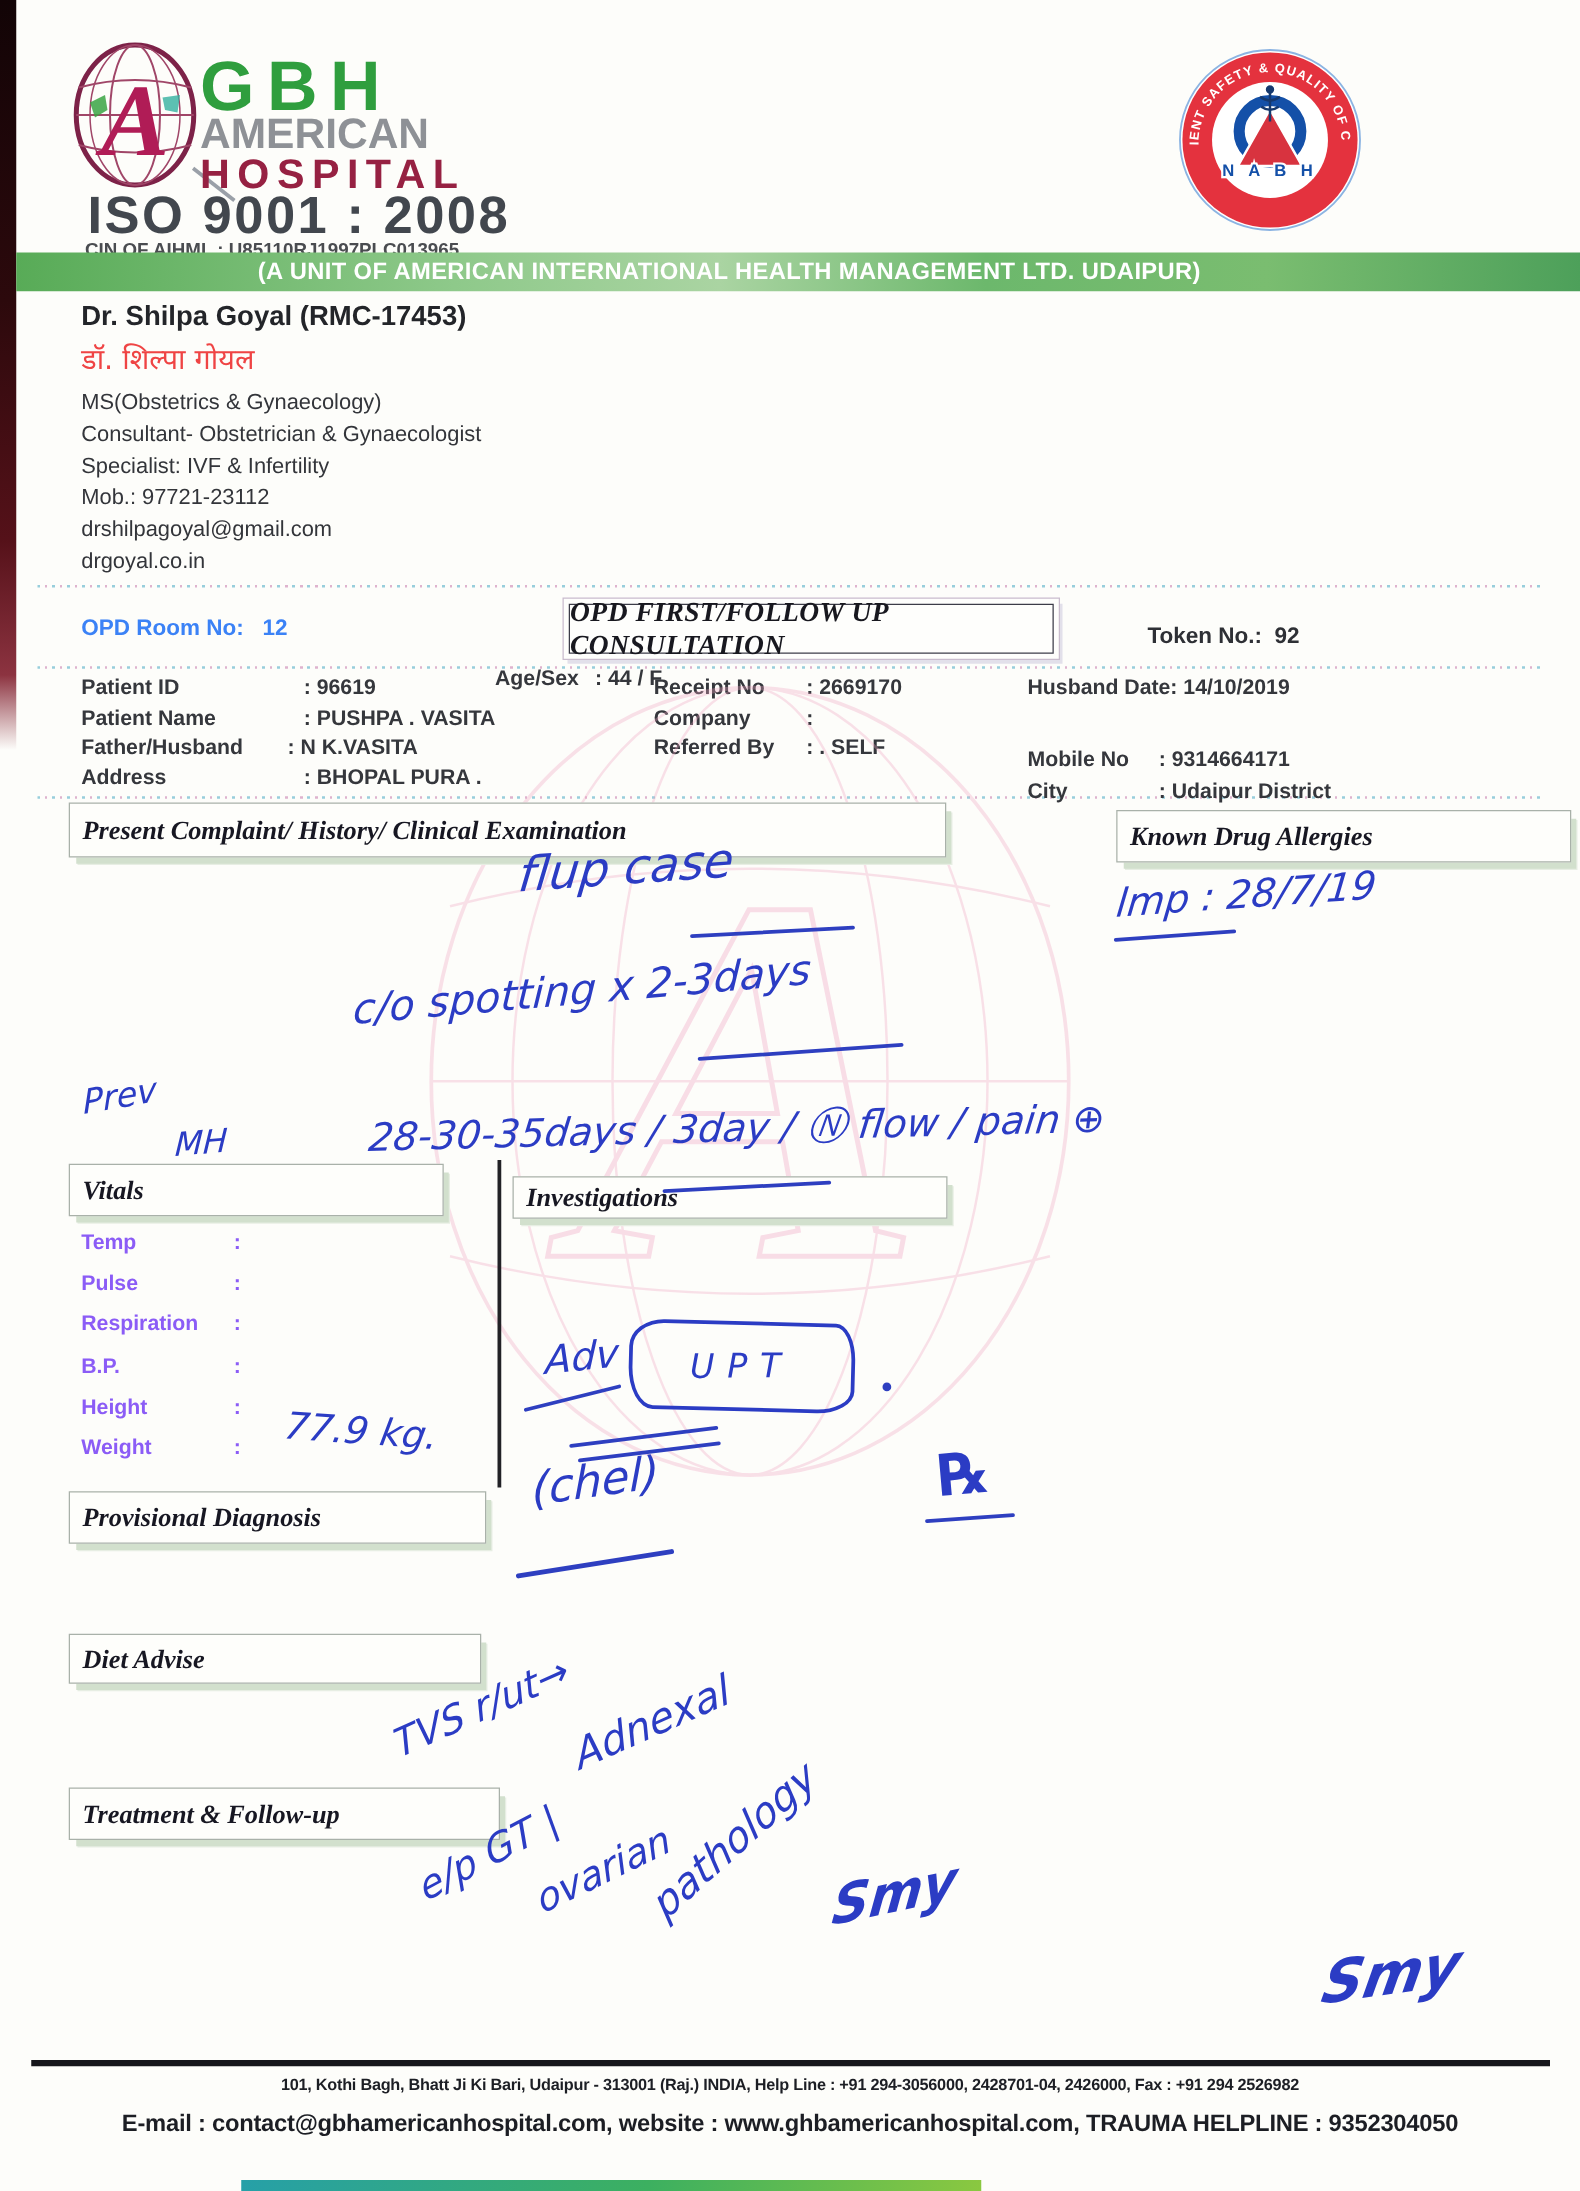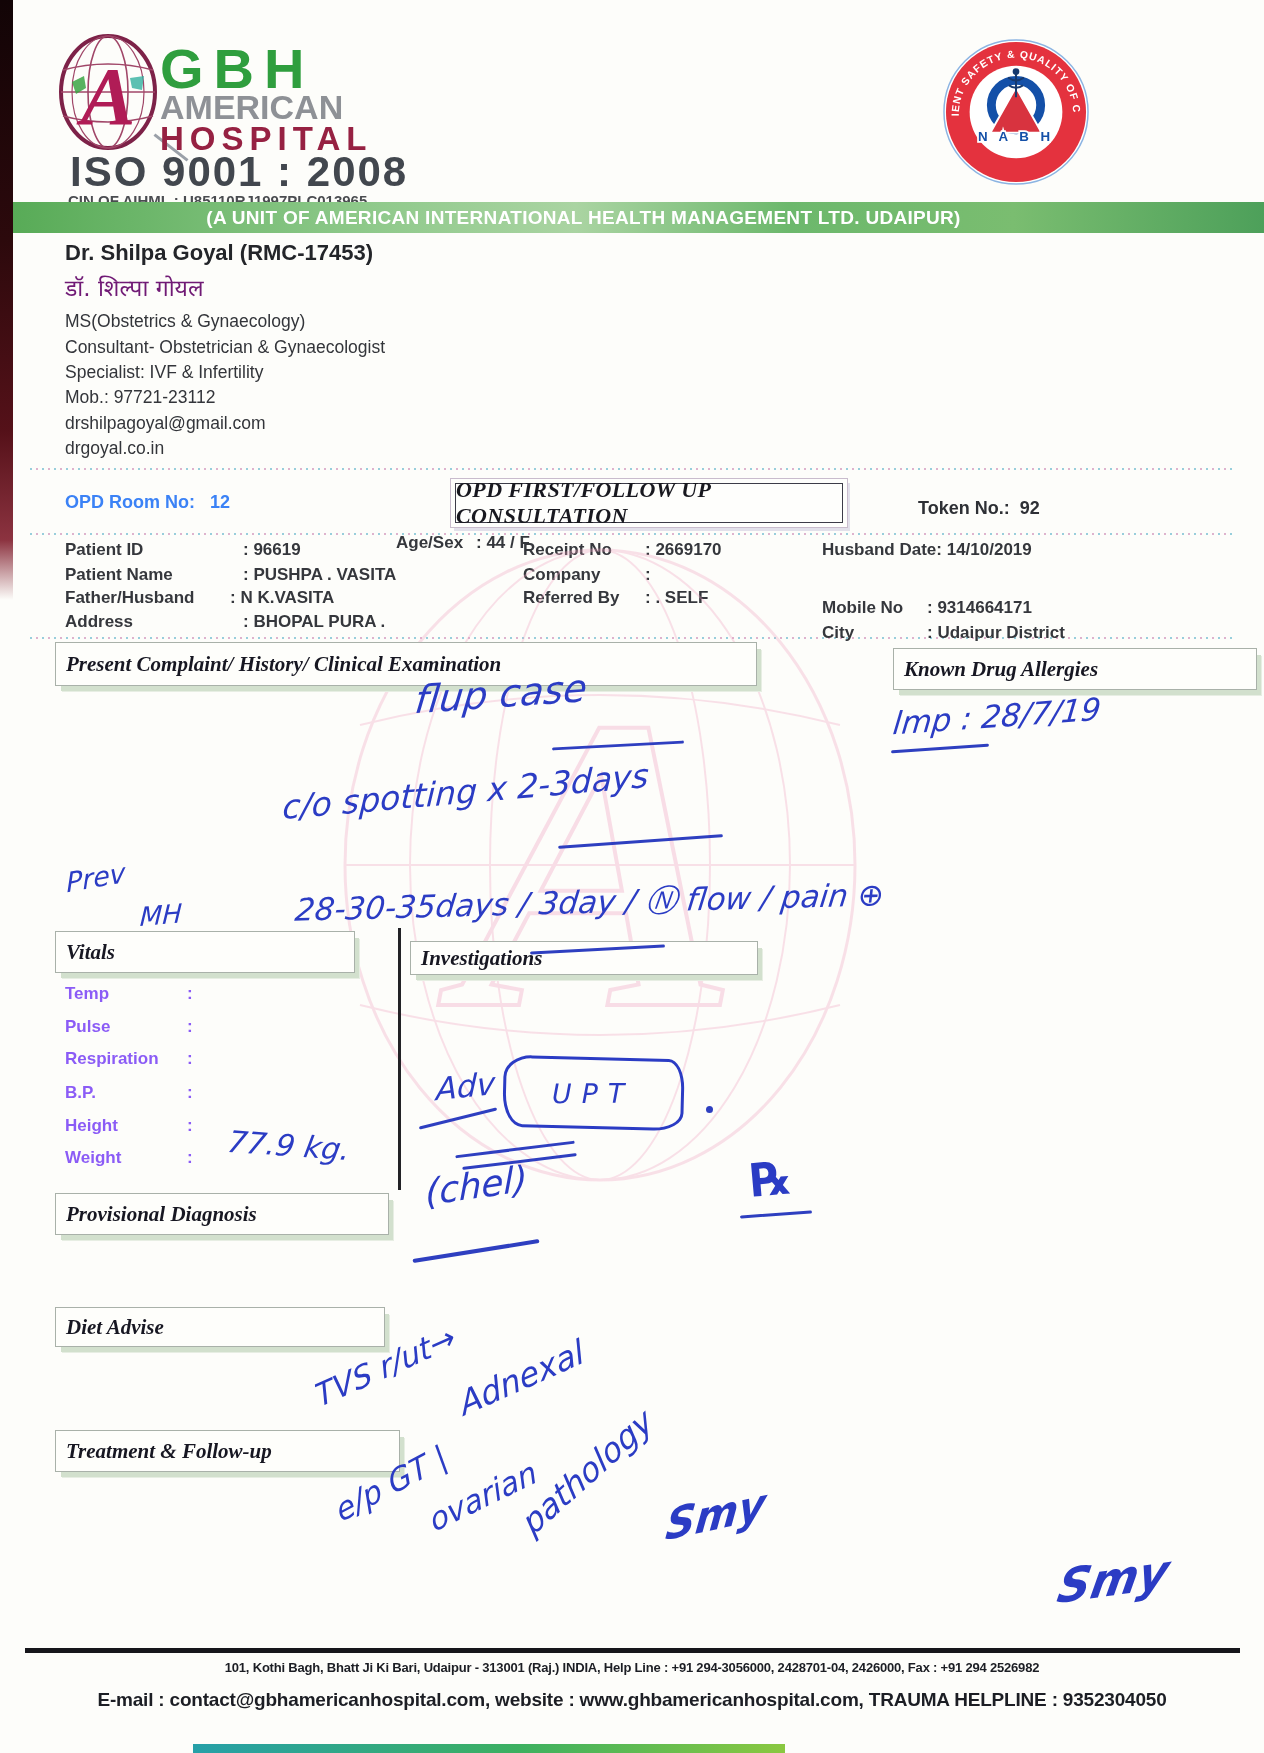--- a/index.html
+++ b/index.html
@@ -20,21 +20,21 @@
   .logo-globe{position:absolute;left:56px;top:32px;}
   .nabh{position:absolute;left:942px;top:38px;}
   
   .banner{position:absolute;left:13px;top:202px;width:1251px;height:31px;display:flex;align-items:center;justify-content:center;
       background:linear-gradient(90deg,#58ab57,#8ec98a 28%,#aad4a2 45%,#6cb86c 62%,#7abd70 80%,#4da05a);
       color:#fff;font-size:19px;font-weight:bold;letter-spacing:.3px;}
   .banner span{transform:translateX(-55px);}
   
   .doc{position:absolute;left:65px;top:237px;line-height:1.45;}
   .doc-name{font-size:22px;font-weight:bold;color:#232529;}
-  .doc-hindi{font-size:23px;color:#701a75;font-family:"DejaVu Sans",sans-serif;margin:3px 0 4px;}
+  .doc-hindi{font-size:23px;color:#ef4444;font-family:"DejaVu Sans",sans-serif;margin:3px 0 4px;}
   .doc-line{font-size:17.5px;color:#33353a;}
   
   .dotted{position:absolute;height:2px;opacity:.85;
       background-image:repeating-linear-gradient(90deg,#86c6d6 0 2px,transparent 2px 6px,#d9a6c6 6px 8px,transparent 8px 12px);}
   
   .opd-room{position:absolute;left:65px;top:492px;font-size:18px;font-weight:bold;color:#3b82f6;}
   .opd-title-box{position:absolute;left:450px;top:478px;width:396px;height:48px;border:1px solid #c9bccd;background:#fefefc;
       box-shadow:3px 4px 0 -1px #e2e0ea;}
   .opd-title-inner{position:absolute;left:4px;top:4px;right:4px;bottom:4px;border:1.6px solid #3c3c48;
       display:flex;align-items:center;justify-content:center;

